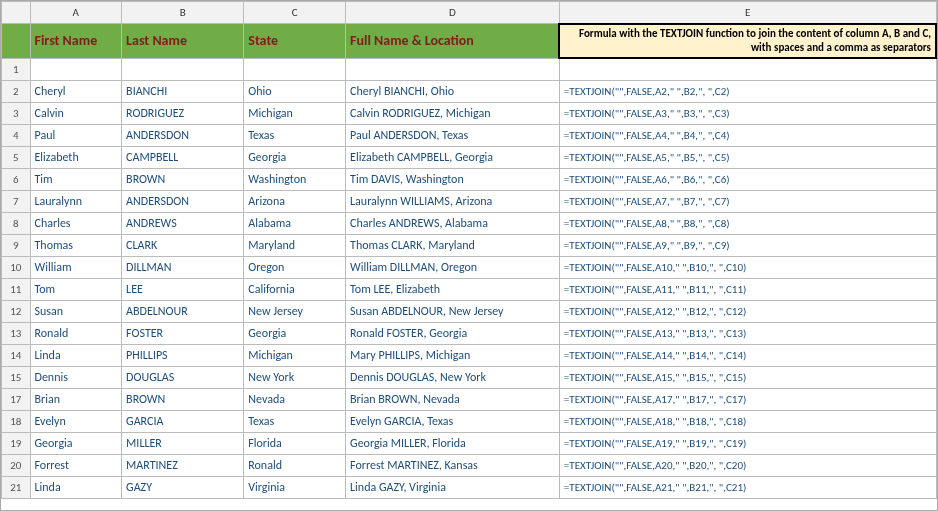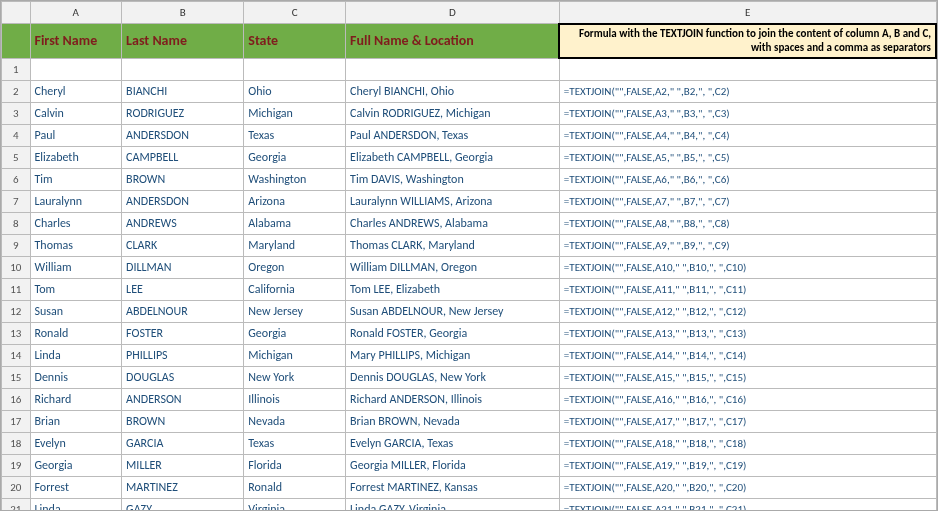--- a/index.html
+++ b/index.html
@@ -254,28 +254,20 @@
         </tr>
         <tr class="data-row">
           <td class="col-row-num">15</td>
           <td class="first-name">Dennis</td>
           <td>DOUGLAS</td>
           <td>New York</td>
           <td>Dennis DOUGLAS, New York</td>
           <td class="formula-cell">=TEXTJOIN("",FALSE,A15," ",B15,", ",C15)</td>
         </tr>
         <tr class="data-row">
-          <td class="col-row-num">16</td>
-          <td class="first-name">Richard</td>
-          <td>ANDERSON</td>
-          <td>Illinois</td>
-          <td>Richard ANDERSON, Illinois</td>
-          <td class="formula-cell">=TEXTJOIN("",FALSE,A16," ",B16,", ",C16)</td>
-        </tr>
-        <tr class="data-row">
           <td class="col-row-num">17</td>
           <td class="first-name">Brian</td>
           <td>BROWN</td>
           <td>Nevada</td>
           <td>Brian BROWN, Nevada</td>
           <td class="formula-cell">=TEXTJOIN("",FALSE,A17," ",B17,", ",C17)</td>
         </tr>
         <tr class="data-row">
           <td class="col-row-num">18</td>
           <td class="first-name">Evelyn</td>

